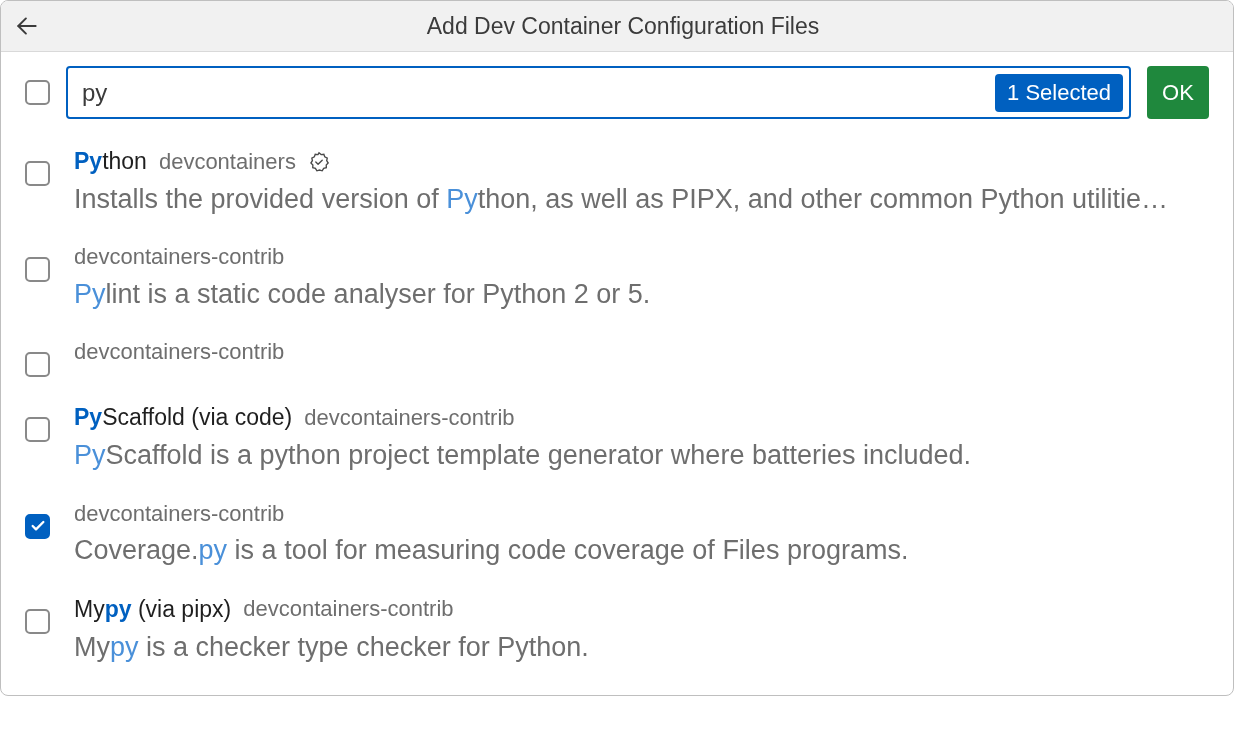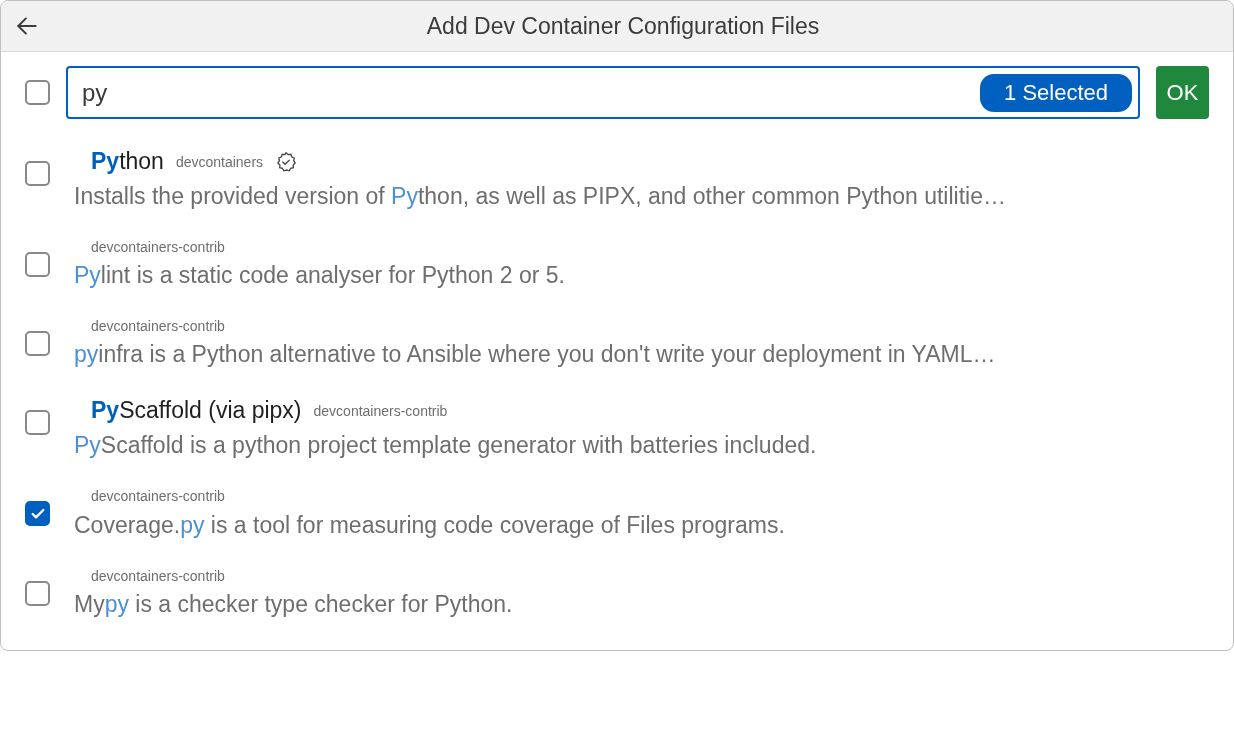--- a/index.html
+++ b/index.html
@@ -5,35 +5,35 @@
   * { box-sizing: border-box; margin: 0; padding: 0; }
   html, body { width: 1234px; height: 754px; font-family: -apple-system, BlinkMacSystemFont, "Segoe UI", Helvetica, Arial, sans-serif; background: #fff; overflow: hidden; }
   .panel { width: 1234px; border: 1px solid #bfbfbf; border-radius: 8px; overflow: hidden; background: #fff; }
   .header { background: #f1f1f1; height: 51px; display: flex; align-items: center; position: relative; border-bottom: 1px solid #d9d9d9; }
   .back-btn { margin-left: 10px; width: 32px; height: 32px; display: flex; align-items: center; justify-content: center; cursor: pointer; }
   .title { position: absolute; left: 12px; right: 0; text-align: center; font-size: 23px; color: #3b3b3b; pointer-events: none; }
   .input-row { display: flex; align-items: center; padding: 14px 24px 12px 24px; gap: 16px; }
   .top-checkbox { width: 25px; height: 25px; border: 2px solid #898989; border-radius: 5px; background: #fff; flex: 0 0 25px; cursor: pointer; }
   .search-wrap { flex: 1; border: 2px solid #0060c0; border-radius: 4px; height: 53px; display: flex; align-items: center; padding: 0 6px 0 14px; background: #fff; }
   .search-input { flex: 1; border: none; outline: none; font-size: 24px; color: #3b3b3b; background: transparent; height: 100%; }
-  .selected-badge { background: #0060c0; color: #fff; border-radius: 14px; padding: 6px 24px; font-size: 22px; font-weight: 500; margin-left: 24px; }
-  .ok-btn { background: #1f883d; color: #fff; border: none; border-radius: 4px; width: 53px; height: 53px; font-size: 22px; font-weight: 500; display: flex; align-items: center; justify-content: center; cursor: pointer; }
+  .selected-badge { background: #0060c0; color: #fff; border-radius: 4px; padding: 6px 12px; font-size: 22px; font-weight: 500; margin-left: 24px; }
+  .ok-btn { background: #1f883d; color: #fff; border: none; border-radius: 4px; width: 62px; height: 53px; font-size: 22px; font-weight: 500; display: flex; align-items: center; justify-content: center; cursor: pointer; }
   .list { padding: 4px 24px 16px 24px; }
   .item { display: flex; align-items: flex-start; padding: 12px 0 14px 0; }
   .item-check { width: 25px; height: 25px; border: 2px solid #898989; border-radius: 5px; background: #fff; flex: 0 0 25px; margin-top: 14px; margin-right: 24px; cursor: pointer; display: flex; align-items: center; justify-content: center; }
   .item-check.checked { background: #0060c0; border-color: #0060c0; }
   .item-check.checked svg { display: block; }
   .item-check svg { display: none; }
   .item-body { flex: 1; min-width: 0; }
-  .item-title-row { display: flex; align-items: center; gap: 12px; font-size: 23px; line-height: 1.3; margin-left: 17px; }
+  .item-title-row { display: flex; align-items: center; gap: 12px; font-size: 23px; line-height: 1.3; }
   .item-name { color: #1f1f1f; font-weight: 400; }
   .item-name b { color: #0060c0; font-weight: 700; }
-  .item-publisher { color: #6e6e6e; font-size: 14px; }
+  .item-publisher { color: #6e6e6e; font-size: 22px; }
   .verified-icon { display: inline-flex; }
-  .item-desc { font-size: 23px; color: #6e6e6e; line-height: 1.35; margin-top: 4px; white-space: nowrap; overflow: hidden; text-overflow: ellipsis; max-width: 1100px; }
+  .item-desc { font-size: 27px; color: #6e6e6e; line-height: 1.35; margin-top: 4px; white-space: nowrap; overflow: hidden; text-overflow: ellipsis; max-width: 1100px; }
   .item-desc b { color: #4a90d9; font-weight: 400; }
 </style>
 </head>
 <body>
 
 <div class="panel">
   <div class="header">
     <div class="back-btn">
       <svg width="26" height="26" viewBox="0 0 24 24" fill="none" stroke="#3b3b3b" stroke-width="1.8" stroke-linecap="round" stroke-linejoin="round">
           <line x1="20" y1="12" x2="4" y2="12"></line>
@@ -81,32 +81,31 @@
         <div class="item-desc"><span></span><b>Py</b><span>lint is a static code analyser for Python 2 or 5.</span></div>
       </div>
     </div>
 
     <div class="item">
       <div class="item-check"></div>
       <div class="item-body">
         <div class="item-title-row">
           <span class="item-publisher">devcontainers-contrib</span>
         </div>
-        <div class="item-desc"><span></span><b>py</b><span>infra is a Python alternative to Ansible where you don't write your deployment in YAML…</span></div>
       </div>
     </div>
 
     <div class="item">
       <div class="item-check"></div>
       <div class="item-body">
         <div class="item-title-row">
-          <span class="item-name"><b>Py</b><span>Scaffold (via pipx)</span></span>
+          <span class="item-name"><b>Py</b><span>Scaffold (via code)</span></span>
           <span class="item-publisher">devcontainers-contrib</span>
         </div>
-        <div class="item-desc"><span></span><b>Py</b><span>Scaffold is a python project template generator with batteries included.</span></div>
+        <div class="item-desc"><span></span><b>Py</b><span>Scaffold is a python project template generator where batteries included.</span></div>
       </div>
     </div>
 
     <div class="item">
       <div class="item-check checked">
           <svg width="16" height="16" viewBox="0 0 24 24" fill="none" stroke="#fff" stroke-width="3.5" stroke-linecap="round" stroke-linejoin="round">
             <polyline points="4 12 9 17 20 6"></polyline>
           </svg>
         </div>
       <div class="item-body">
@@ -114,20 +113,21 @@
           <span class="item-publisher">devcontainers-contrib</span>
         </div>
         <div class="item-desc"><span>Coverage.</span><b>py</b><span> is a tool for measuring code coverage of Files programs.</span></div>
       </div>
     </div>
 
     <div class="item">
       <div class="item-check"></div>
       <div class="item-body">
         <div class="item-title-row">
+          <span class="item-name"><span>My</span><b>py</b><span> (via pipx)</span></span>
           <span class="item-publisher">devcontainers-contrib</span>
         </div>
         <div class="item-desc"><span>My</span><b>py</b><span> is a checker type checker for Python.</span></div>
       </div>
     </div>
 
   </div>
 </div>
 
 </body></html>

